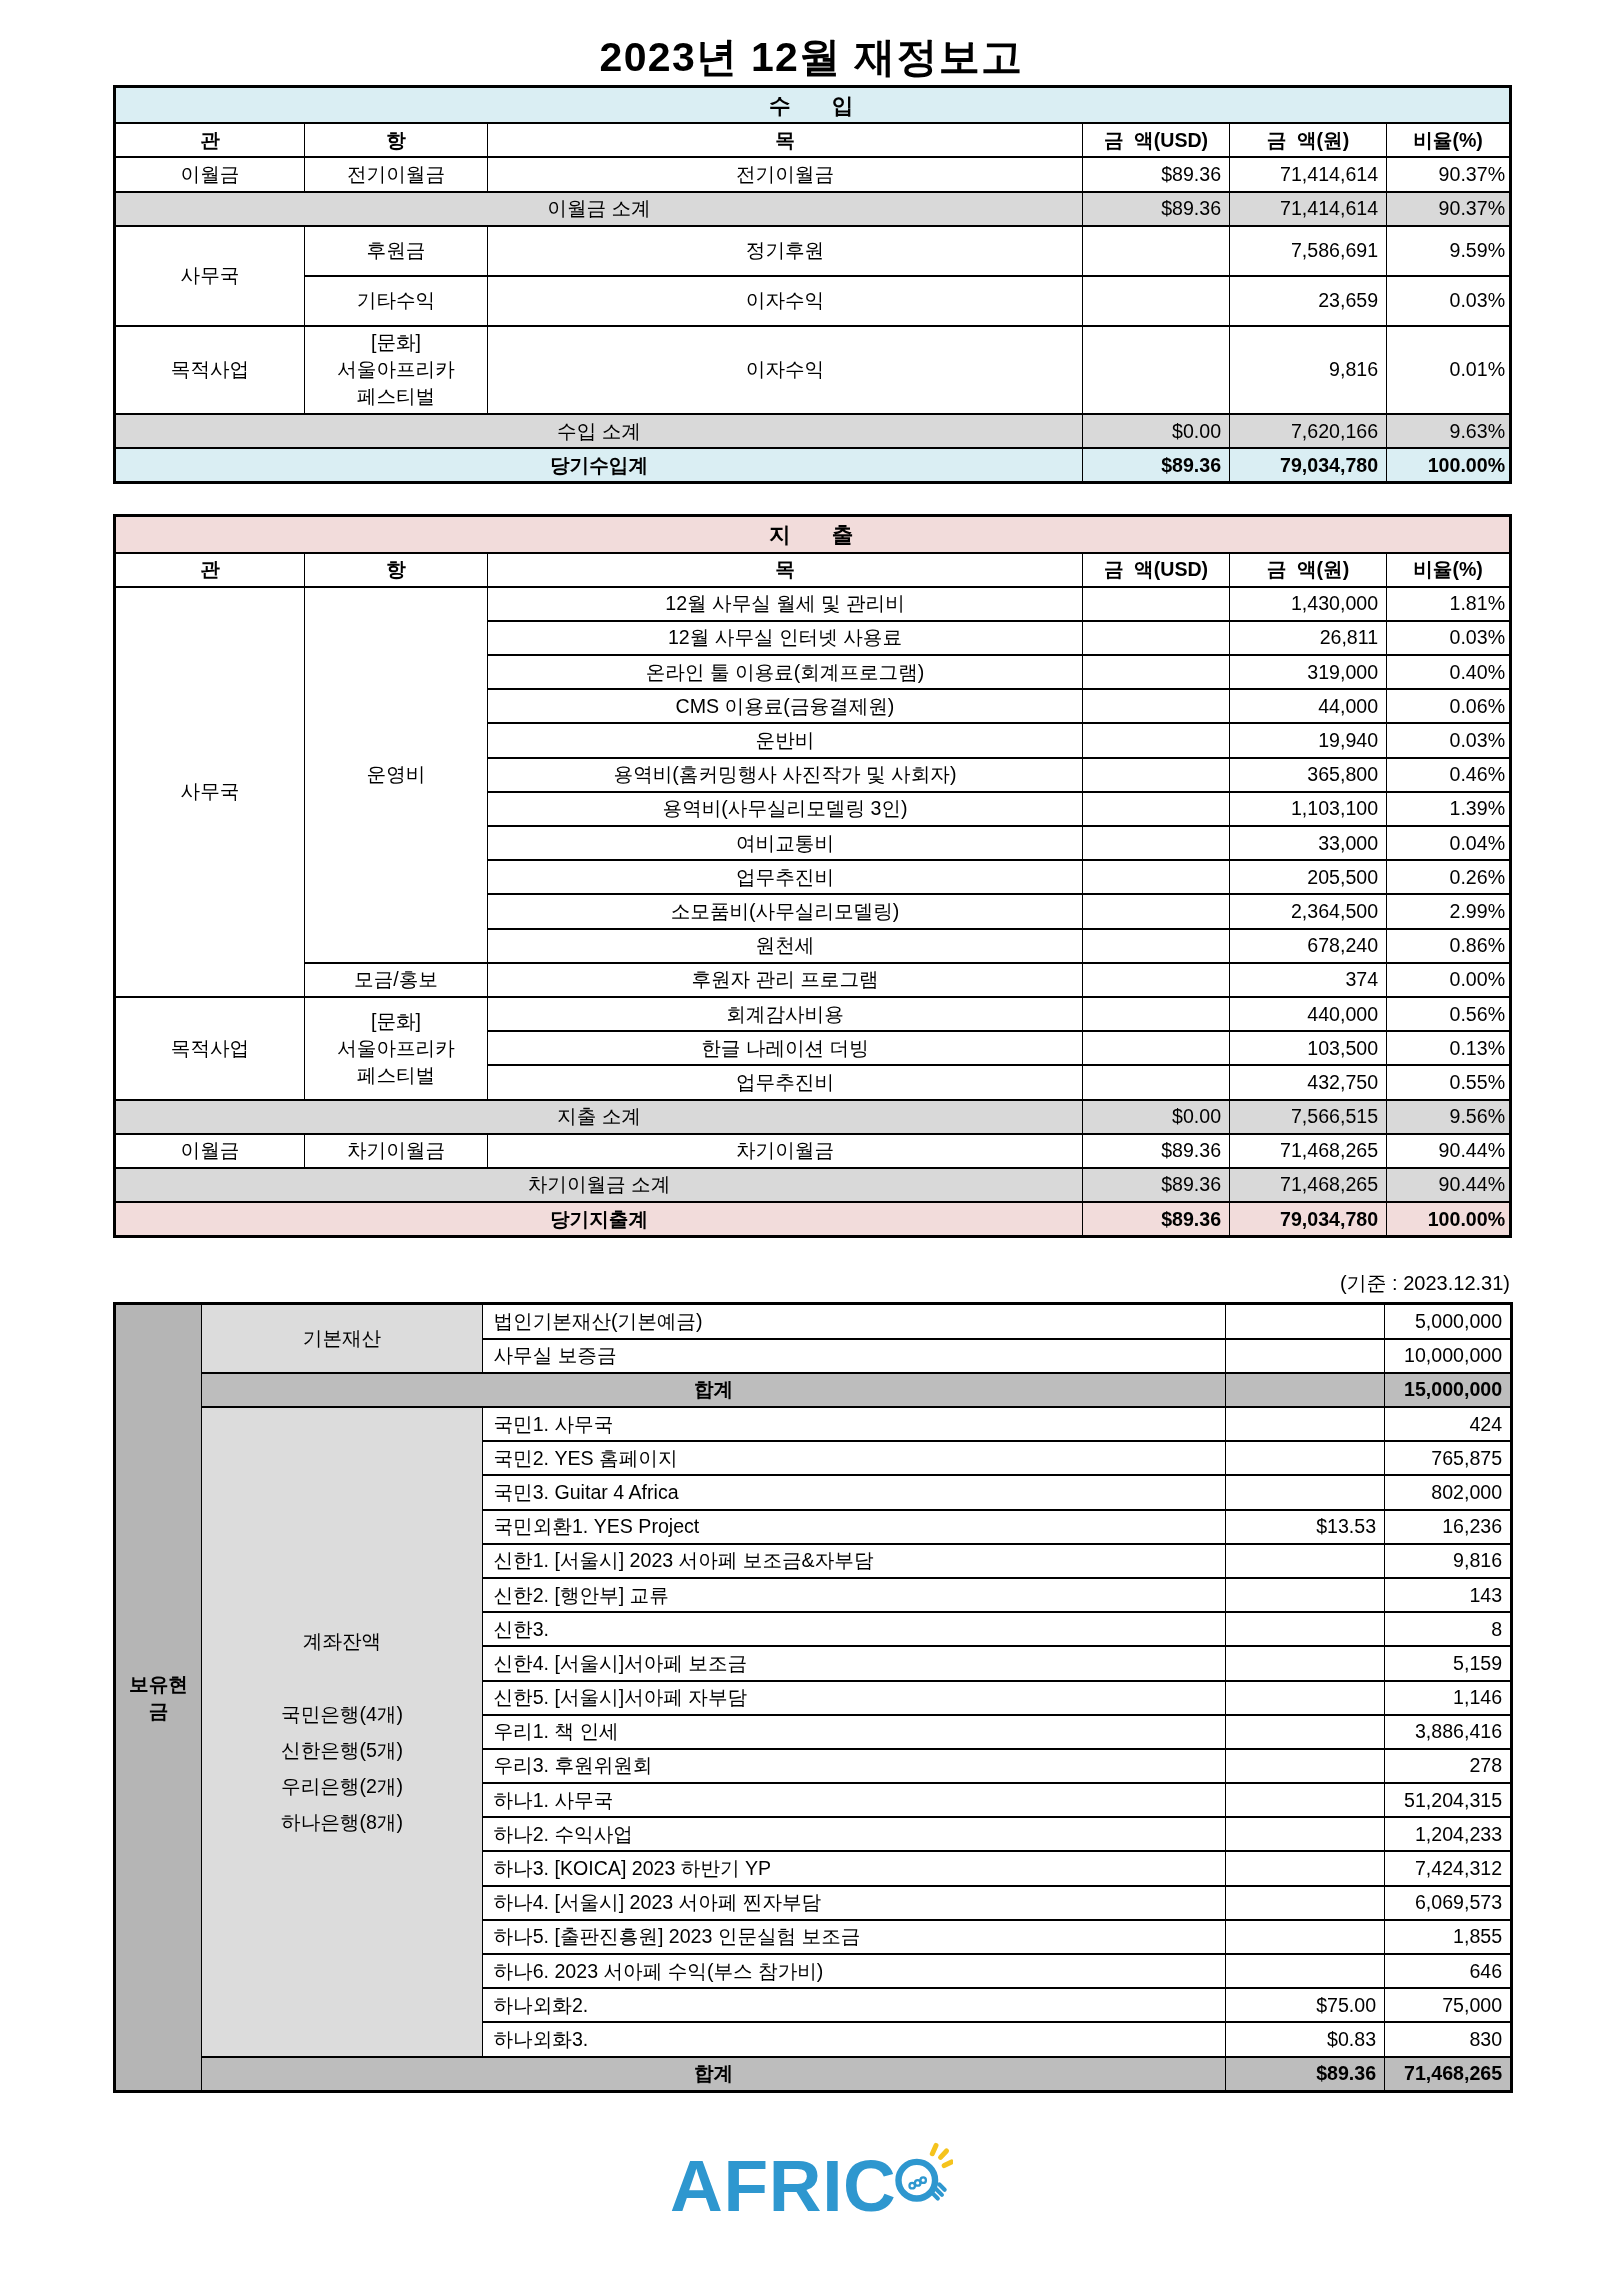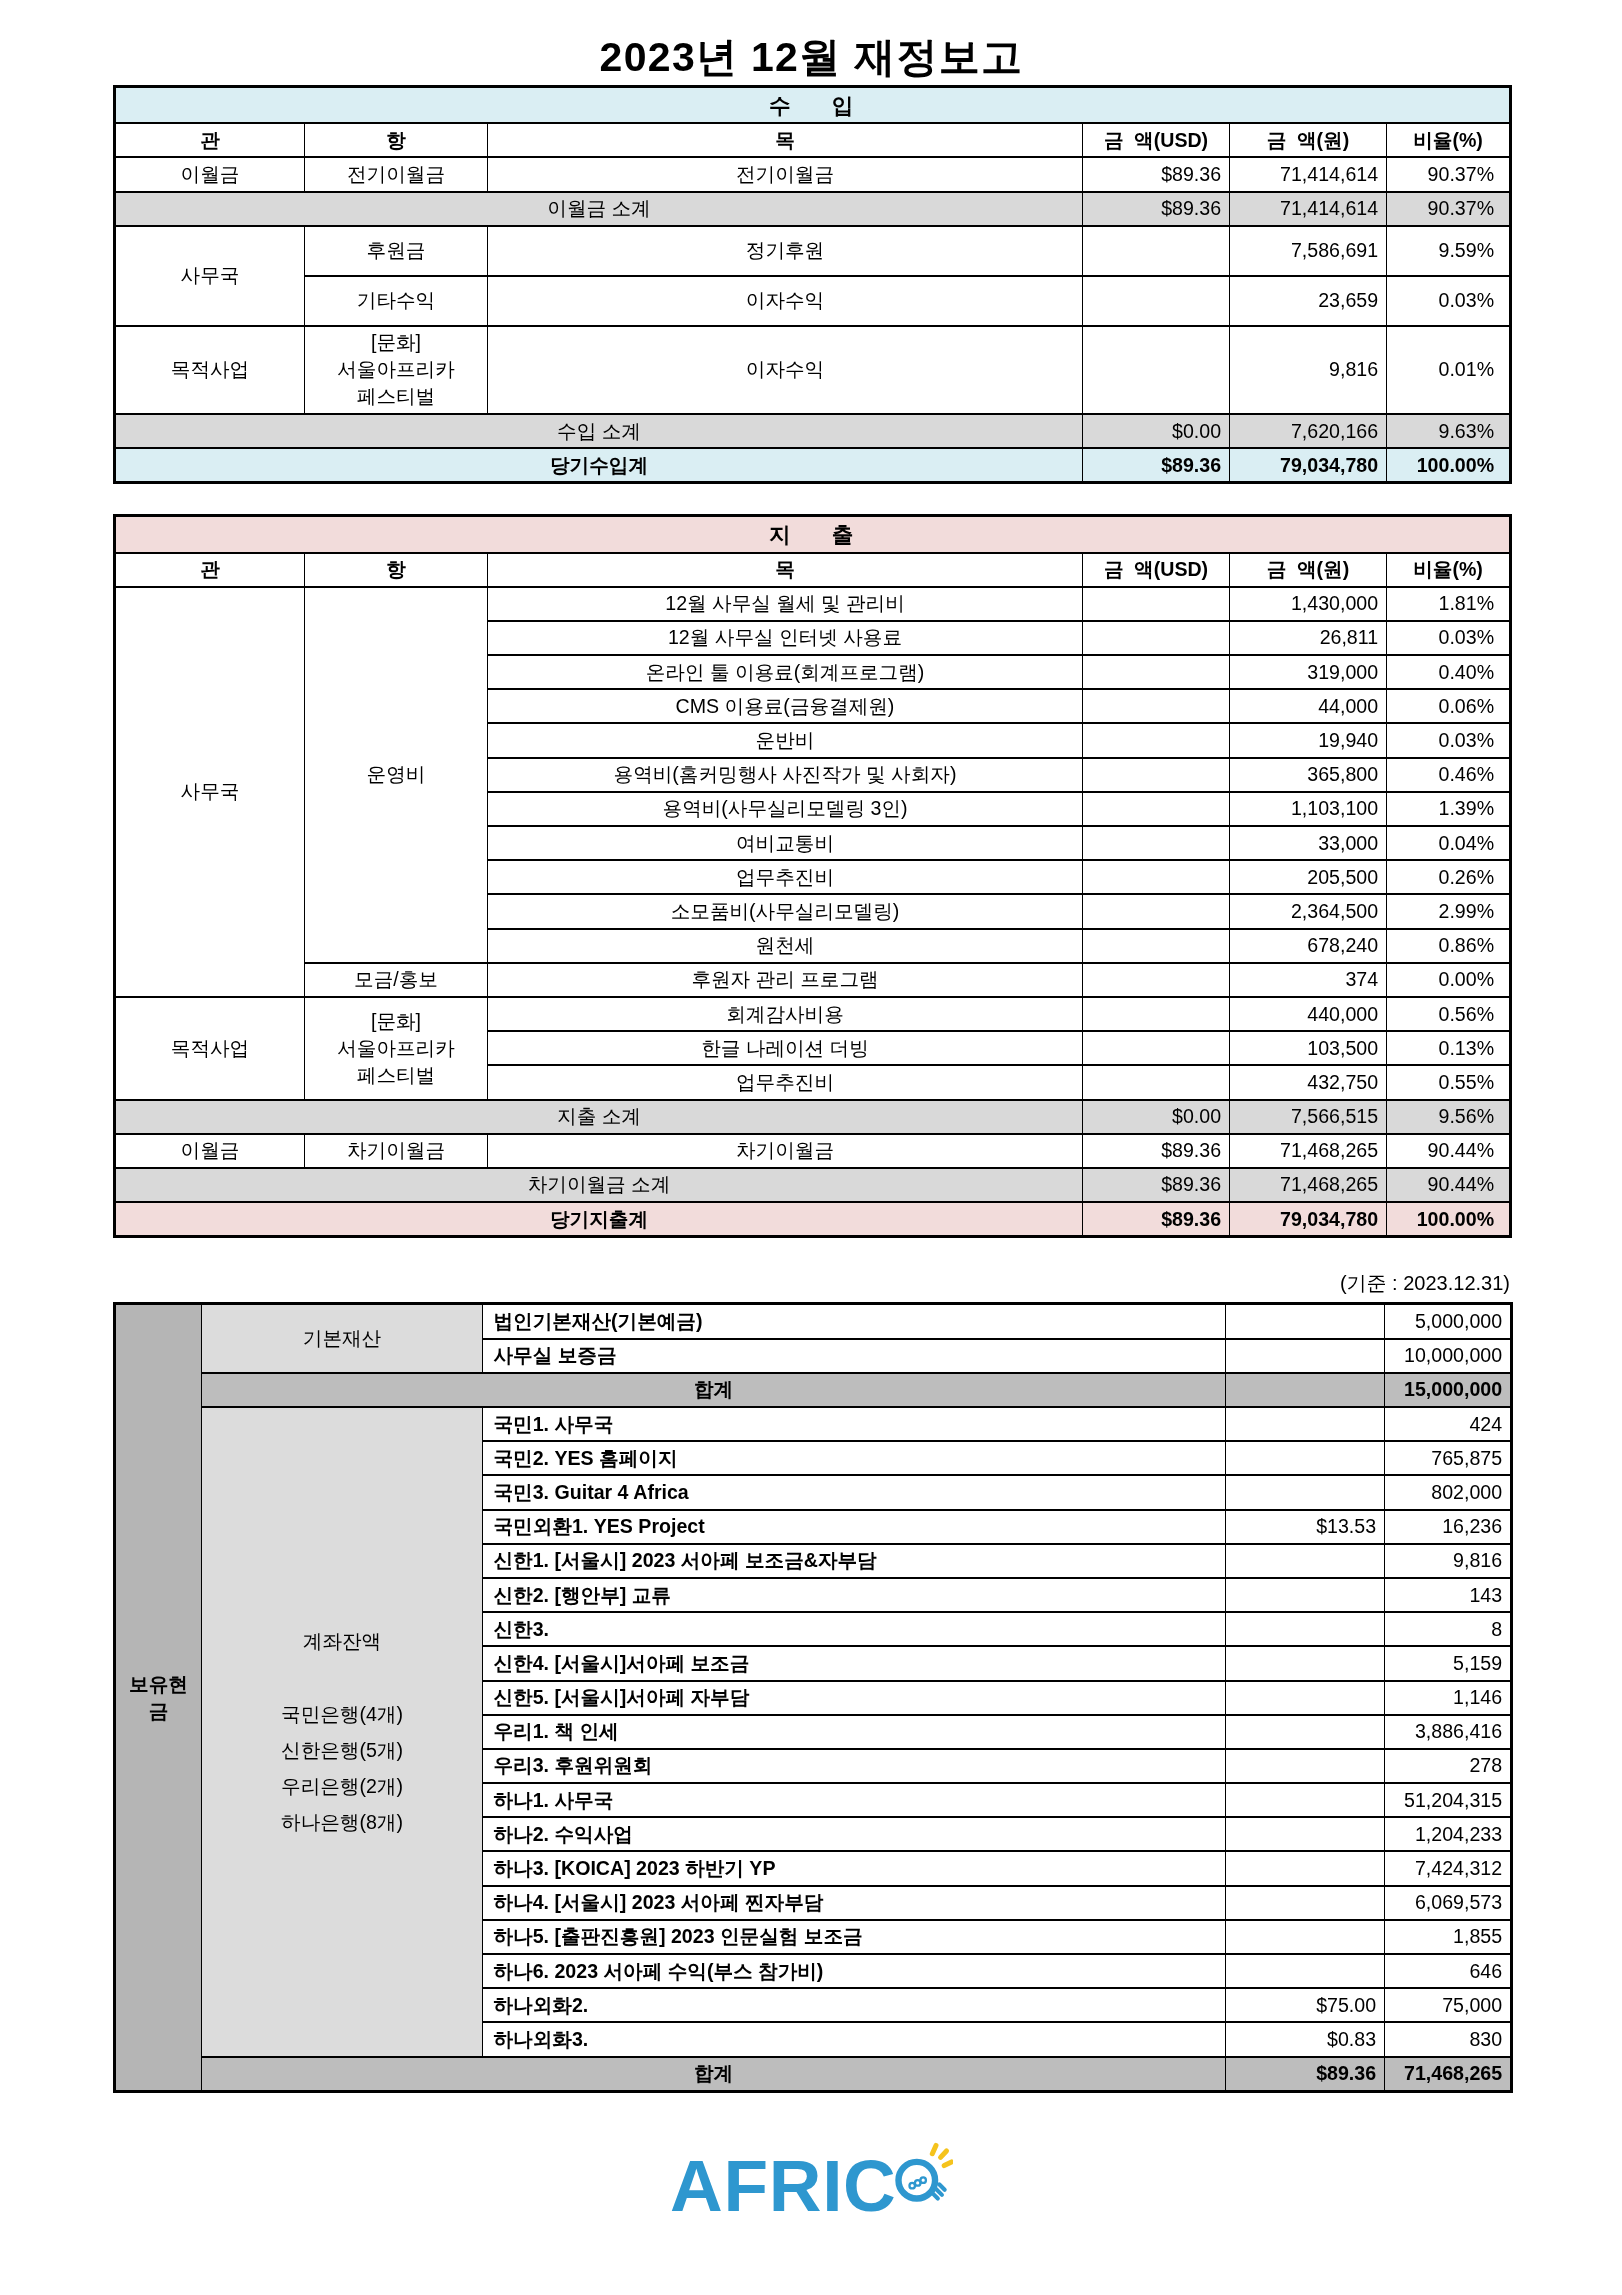--- a/index.html
+++ b/index.html
@@ -19,22 +19,22 @@
     font-size:19.6px; text-align:center; vertical-align:middle;
     padding:2.6px 5.2px; overflow:hidden; white-space:pre-line; height:31px;
   }
   .rb td { height:35px; font-size:21.6px; font-weight:bold; word-spacing:30px; letter-spacing:2.6px; }
   .rh td { font-weight:bold; word-spacing:5.2px; }
   .r62 td { height:50px; }
   .rtall td { height:81px; }
   .ta td { height:33px; }
 
   .R { text-align:right; padding-right:7.9px; }
-  .P { text-align:right; padding-right:15px; }
-  .L { text-align:left; padding-left:10.5px;font-weight:bold; }
+  .P { text-align:right; padding-right:4px; }
+  .L { text-align:left; padding-left:10.5px; }
   .b { font-weight:bold; }
 
   .bgin  { background:#daeef3; }
   .bgex  { background:#f2dcdb; }
   .bgsub { background:#d9d9d9; }
   .bgsum { background:#bdbdbd; }
   .bgcash{ background:#b5b5b5; }
   .bgcat { background:#dcdcdc; }
   .banks { line-height:1.85; font-size:19.6px; }
 

